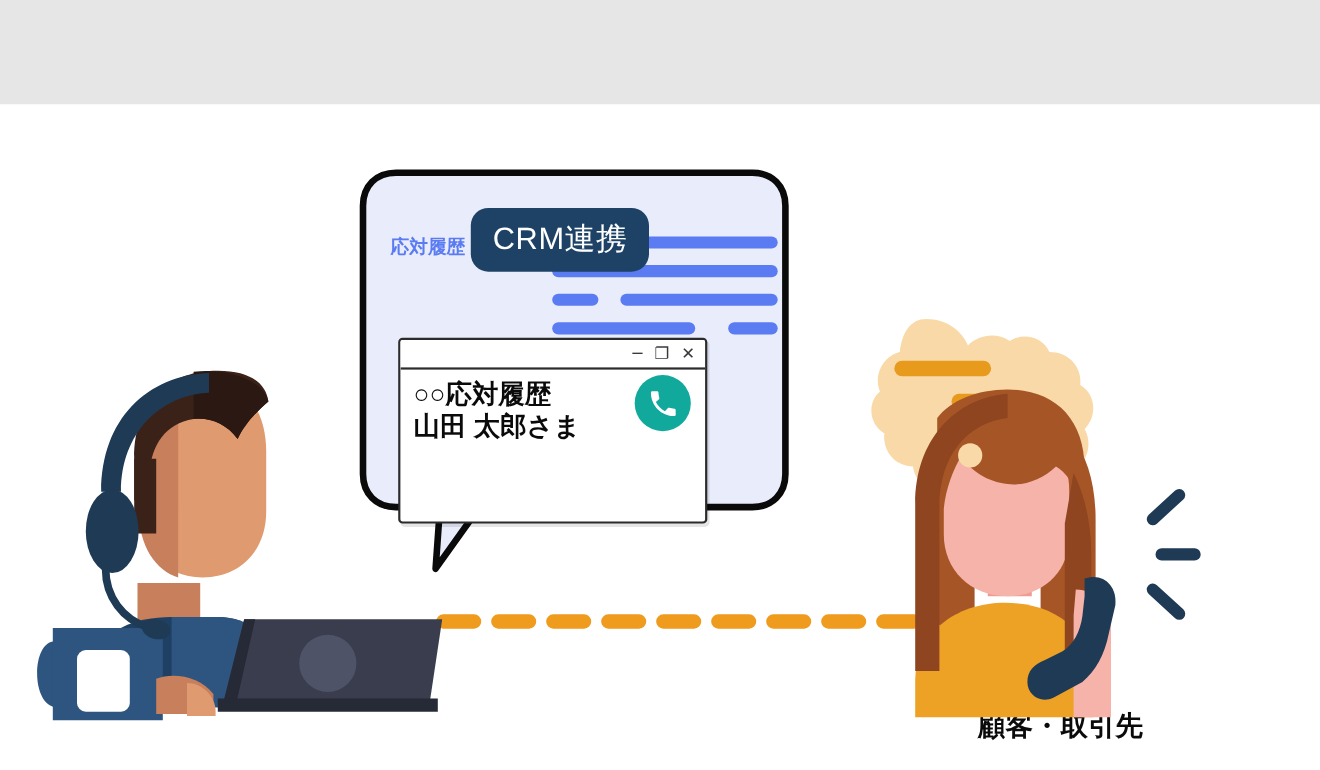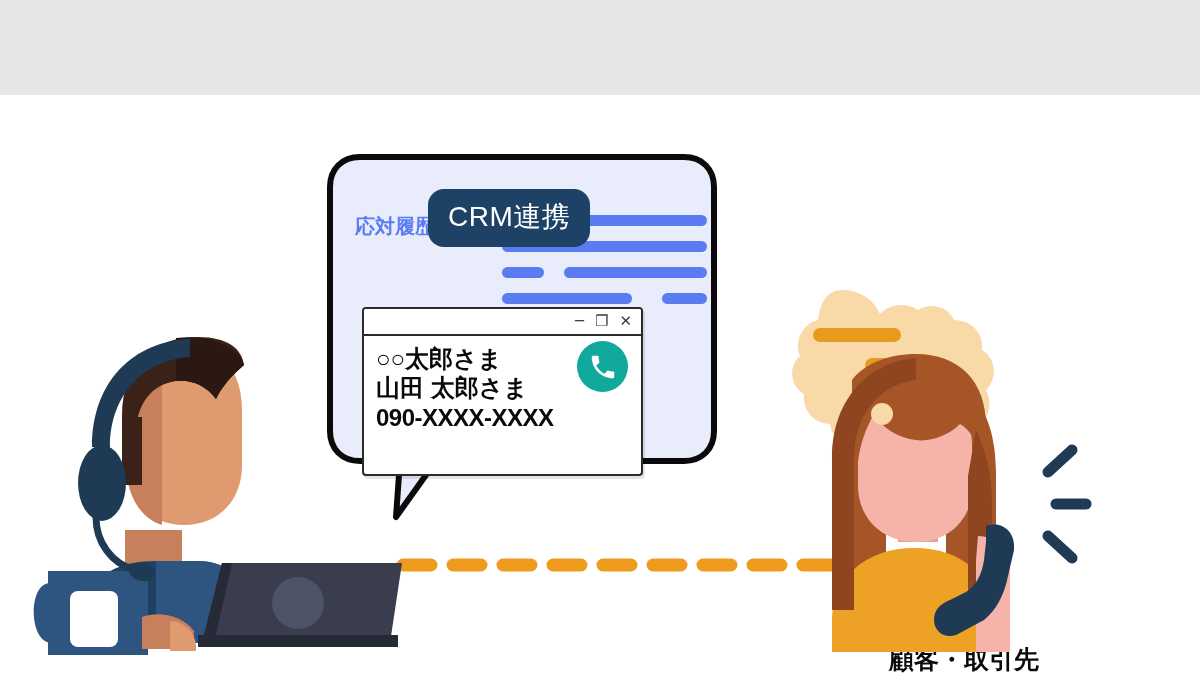--- a/index.html
+++ b/index.html
@@ -71,21 +71,21 @@
     letter-spacing: 0.5px;
     white-space: nowrap;
     z-index: 4;
     margin-top: 46px;
   }
 
   .history-label {
     position: absolute;
     left: 33px;
     top: 78px;
-    font-size: 20px;
+    font-size: 17px;
     font-weight: bold;
     color: #5a7bf2;
     white-space: nowrap;
     z-index: 3;
   }
 
   .lines-group { position: absolute; left: 180px; top: 80px; z-index: 3; }
   .ln {
     position: absolute;
     height: 11px;
@@ -308,23 +308,22 @@
         <div class="ln" style="left:160px;top:78px; width:45px;"></div>
       </div>
 
       <div class="win-card">
         <div class="win-titlebar">
           <span class="win-ctrl">─</span>
           <span class="win-ctrl">❐</span>
           <span class="win-ctrl">✕</span>
         </div>
         <div class="win-body">
-          <div class="win-line">○○太郎さま</div>
+          <div class="win-line">○○応対履歴</div>
           <div class="win-line">山田 太郎さま</div>
-          <div class="win-line mono-num">090-XXXX-XXXX</div>
         </div>
         <div class="phone-badge">
           <svg width="30" height="30" viewBox="0 0 24 24">
             <path d="M6.6 10.8c1.4 2.8 3.8 5.2 6.6 6.6l2.2-2.2c.3-.3.7-.4 1-.2
                      1.2.4 2.4.6 3.6.6.6 0 1 .4 1 1V20c0 .6-.4 1-1 1
                      C10.6 21 3 13.4 3 4c0-.6.4-1 1-1h3.5c.6 0 1 .4 1 1
                      0 1.3.2 2.5.6 3.6.1.4 0 .8-.2 1.1z" fill="#ffffff"></path>
           </svg>
         </div>
       </div>

